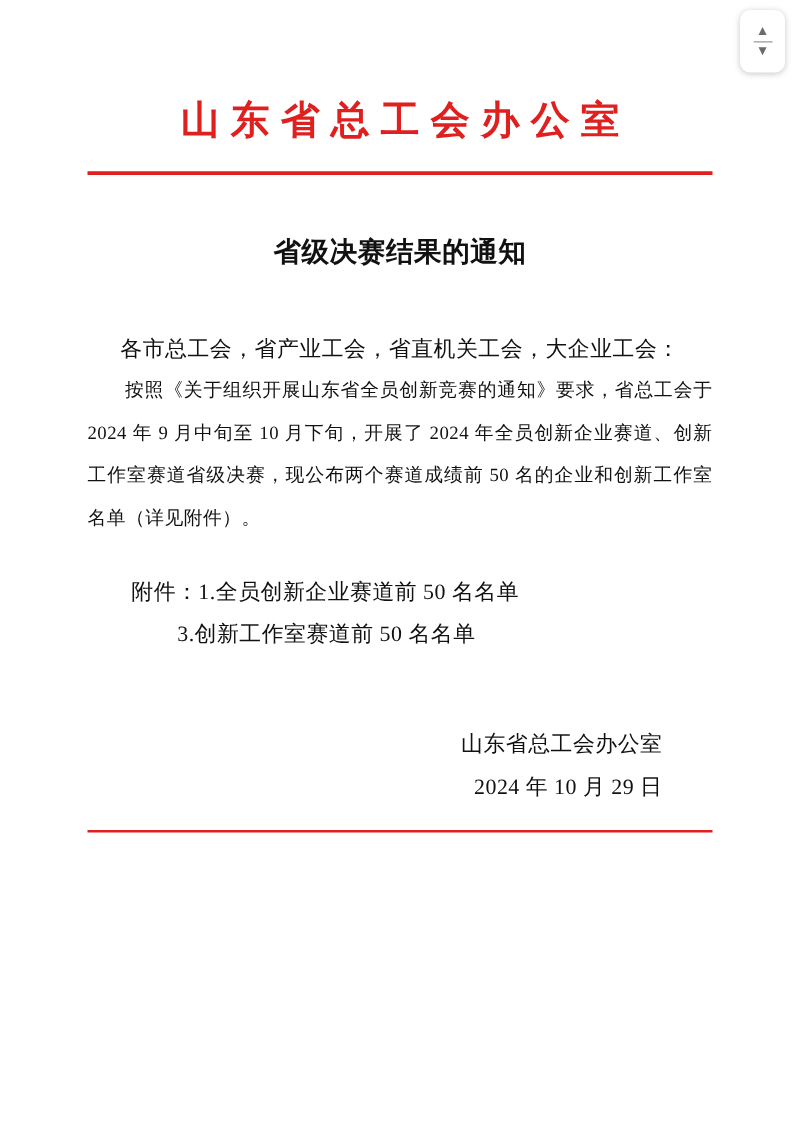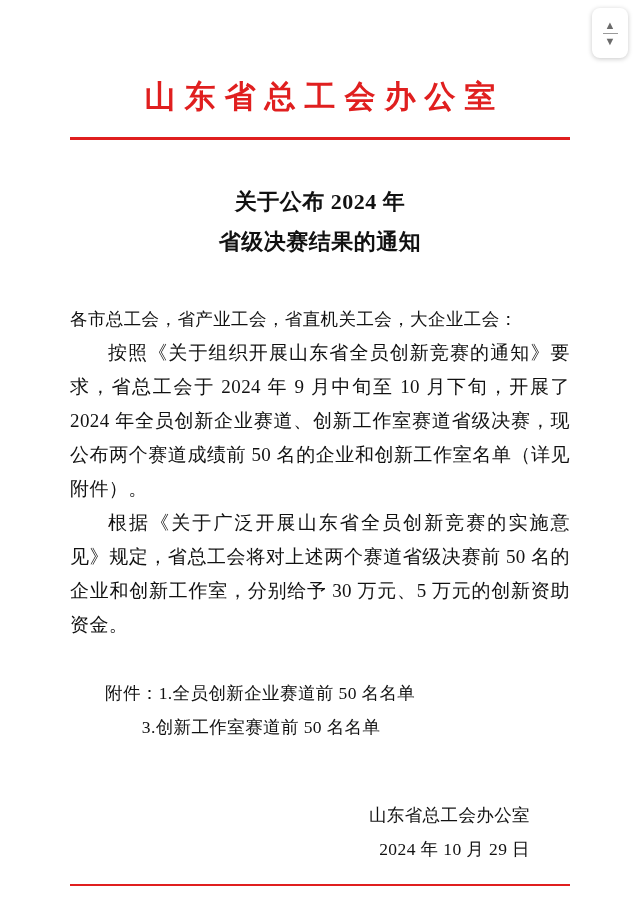--- a/index.html
+++ b/index.html
@@ -90,34 +90,35 @@
   .title .line {
     display: block;
   }
 
   .addressee {
     font-size: 17.5px;
     line-height: 34px;
     color: #111111;
     margin-top: 40px;
     letter-spacing: 0.4px;
+    text-align: center;
   }
 
   .para {
-    font-size: 19px;
+    font-size: 15px;
     line-height: 34px;
     color: #111111;
     text-indent: 2em;
     text-align: justify;
     letter-spacing: 0.4px;
     margin: 0;
   }
 
   .attachments {
-    margin-top: 34px;
+    margin-top: 24px;
     font-size: 17.5px;
     line-height: 34px;
     color: #111111;
     letter-spacing: 0.4px;
   }
   .attachments .att-line {
     text-indent: 2em;
   }
   .attachments .att-line.sub {
     text-indent: 4.1em;
@@ -149,28 +150,26 @@
   <span class="chev">▼</span>
 </div>
 
 <div class="doc">
   <div class="doc-inner">
 
     <div class="letterhead">山东省总工会办公室</div>
     <div class="red-rule"></div>
 
     <div class="title">
-      <span class="line">关于公布 2024 年</span>
       <span class="line">省级决赛结果的通知</span>
     </div>
 
     <div class="addressee">各市总工会，省产业工会，省直机关工会，大企业工会：</div>
 
     <p class="para">按照《关于组织开展山东省全员创新竞赛的通知》要求，省总工会于 2024 年 9 月中旬至 10 月下旬，开展了 2024 年全员创新企业赛道、创新工作室赛道省级决赛，现公布两个赛道成绩前 50 名的企业和创新工作室名单（详见附件）。</p>
-    <p class="para">根据《关于广泛开展山东省全员创新竞赛的实施意见》规定，省总工会将对上述两个赛道省级决赛前 50 名的企业和创新工作室，分别给予 30 万元、5 万元的创新资助资金。</p>
 
     <div class="attachments">
       <div class="att-line">附件：1.全员创新企业赛道前 50 名名单</div>
       <div class="att-line sub">3.创新工作室赛道前 50 名名单</div>
     </div>
 
     <div class="signature">
       <div>山东省总工会办公室</div>
       <div>2024 年 10 月 29 日</div>
     </div>

